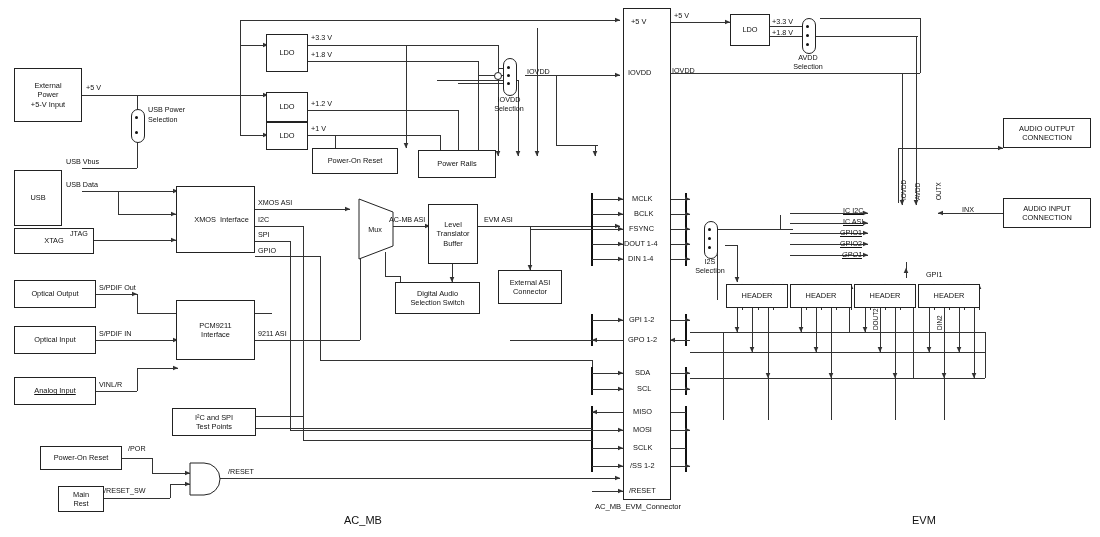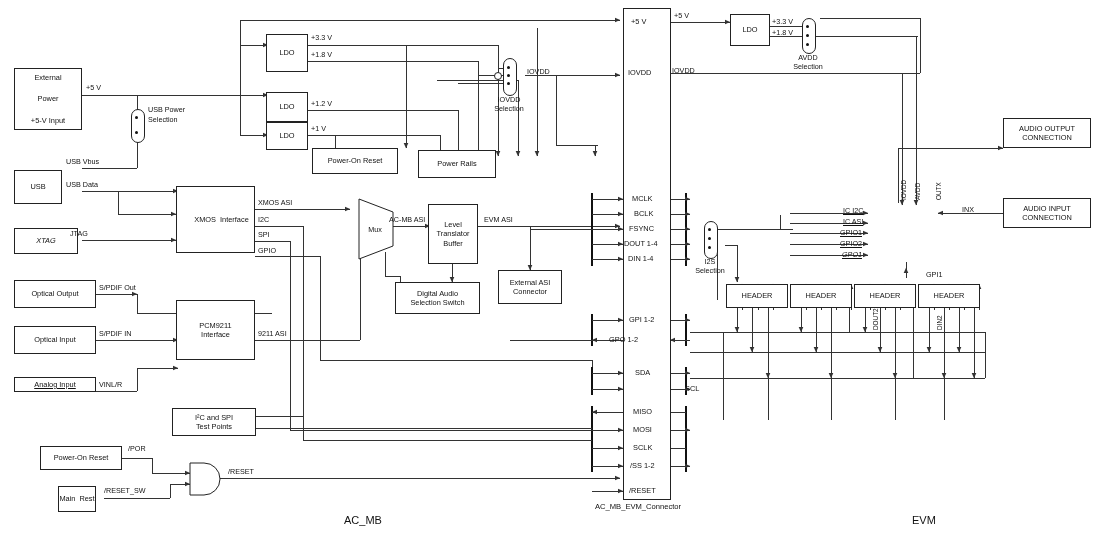--- a/index.html
+++ b/index.html
@@ -291,43 +291,43 @@
       <path d="M690,420 L985,420" stroke="none"></path>
 
       <path d="M906,268 L906,262"></path>
 
       <path d="M717,245 L717,300"></path>
       <path d="M717,300 L717,300"></path>
       <path d="M700,229 L700,229"></path>
     </g>
   </svg>
 
-  <div class="box" style="left:14px;top:68px;width:68px;height:62px;flex-direction:column;gap:12px;">
+  <div class="box" style="left:14px;top:68px;width:68px;height:54px;flex-direction:column;">
     <span>External</span>
     <span>Power</span>
     <span>+5-V Input</span>
   </div>
 
-  <div class="box" style="left:14px;top:170px;width:48px;height:34px;">
+  <div class="box" style="left:14px;top:170px;width:48px;height:56px;">
     <span>USB</span>
   </div>
 
-  <div class="box" style="left:14px;top:228px;width:64px;height:26px;font-style:italic;">
+  <div class="box" style="left:14px;top:228px;width:80px;height:26px;">
     <span>XTAG</span>
   </div>
 
   <div class="box" style="left:14px;top:280px;width:82px;height:28px;">
     <span>Optical Output</span>
   </div>
 
   <div class="box" style="left:14px;top:326px;width:82px;height:28px;">
     <span>Optical Input</span>
   </div>
 
-  <div class="box" style="left:14px;top:377px;width:82px;height:15px;text-decoration:underline;">
+  <div class="box" style="left:14px;top:377px;width:82px;height:28px;text-decoration:underline;">
     <span>Analog Input</span>
   </div>
 
   <div class="box" style="left:266px;top:34px;width:42px;height:38px;">
     <span>LDO</span>
   </div>
   <div class="box" style="left:266px;top:92px;width:42px;height:30px;">
     <span>LDO</span>
   </div>
   <div class="box" style="left:266px;top:122px;width:42px;height:28px;">
@@ -373,42 +373,42 @@
   </div>
 
   <div class="box" style="left:172px;top:408px;width:84px;height:28px;flex-direction:column;">
     <span>I²C and SPI</span>
     <span>Test Points</span>
   </div>
 
   <div class="box" style="left:40px;top:446px;width:82px;height:24px;">
     <span>Power-On Reset</span>
   </div>
-  <div class="box" style="left:58px;top:486px;width:38px;height:26px;flex-direction:row;">
+  <div class="box" style="left:58px;top:486px;width:46px;height:26px;flex-direction:column;">
     <span>Main</span>
     <span>Rest</span>
   </div>
 
   <svg style="position:absolute;left:188px;top:462px;width:34px;height:34px;z-index:5;" viewBox="0 0 34 34">
     <path d="M2,1 L16,1 A16,16 0 0 1 16,33 L2,33 Z" fill="#fff" stroke="#222" stroke-width="1"></path>
   </svg>
 
   <div class="box" style="left:623px;top:8px;width:48px;height:492px;"></div>
 
   <div class="pin" style="left:631px;top:17px;">+5 V</div>
   <div class="pin" style="left:628px;top:68px;">IOVDD</div>
   <div class="pin" style="left:632px;top:194px;">MCLK</div>
   <div class="pin" style="left:634px;top:209px;">BCLK</div>
   <div class="pin" style="left:629px;top:224px;">FSYNC</div>
   <div class="pin" style="left:624px;top:239px;">DOUT 1-4</div>
   <div class="pin" style="left:628px;top:254px;">DIN 1-4</div>
   <div class="pin" style="left:629px;top:315px;">GPI 1-2</div>
-  <div class="pin" style="left:609px;top:335px;text-align:center;">GPO 1-2</div>
+  <div class="pin" style="left:628px;top:335px;text-align:center;">GPO 1-2</div>
   <div class="pin" style="left:635px;top:368px;">SDA</div>
-  <div class="pin" style="left:637px;top:384px;margin-left:48px;">SCL</div>
+  <div class="pin" style="left:637px;top:384px;">SCL</div>
   <div class="pin" style="left:633px;top:407px;">MISO</div>
   <div class="pin" style="left:633px;top:425px;">MOSI</div>
   <div class="pin" style="left:633px;top:443px;">SCLK</div>
   <div class="pin" style="left:630px;top:461px;">/SS 1-2</div>
   <div class="pin" style="left:629px;top:486px;">/RESET</div>
 
   <div class="box" style="left:730px;top:14px;width:40px;height:32px;">
     <span>LDO</span>
   </div>
 

